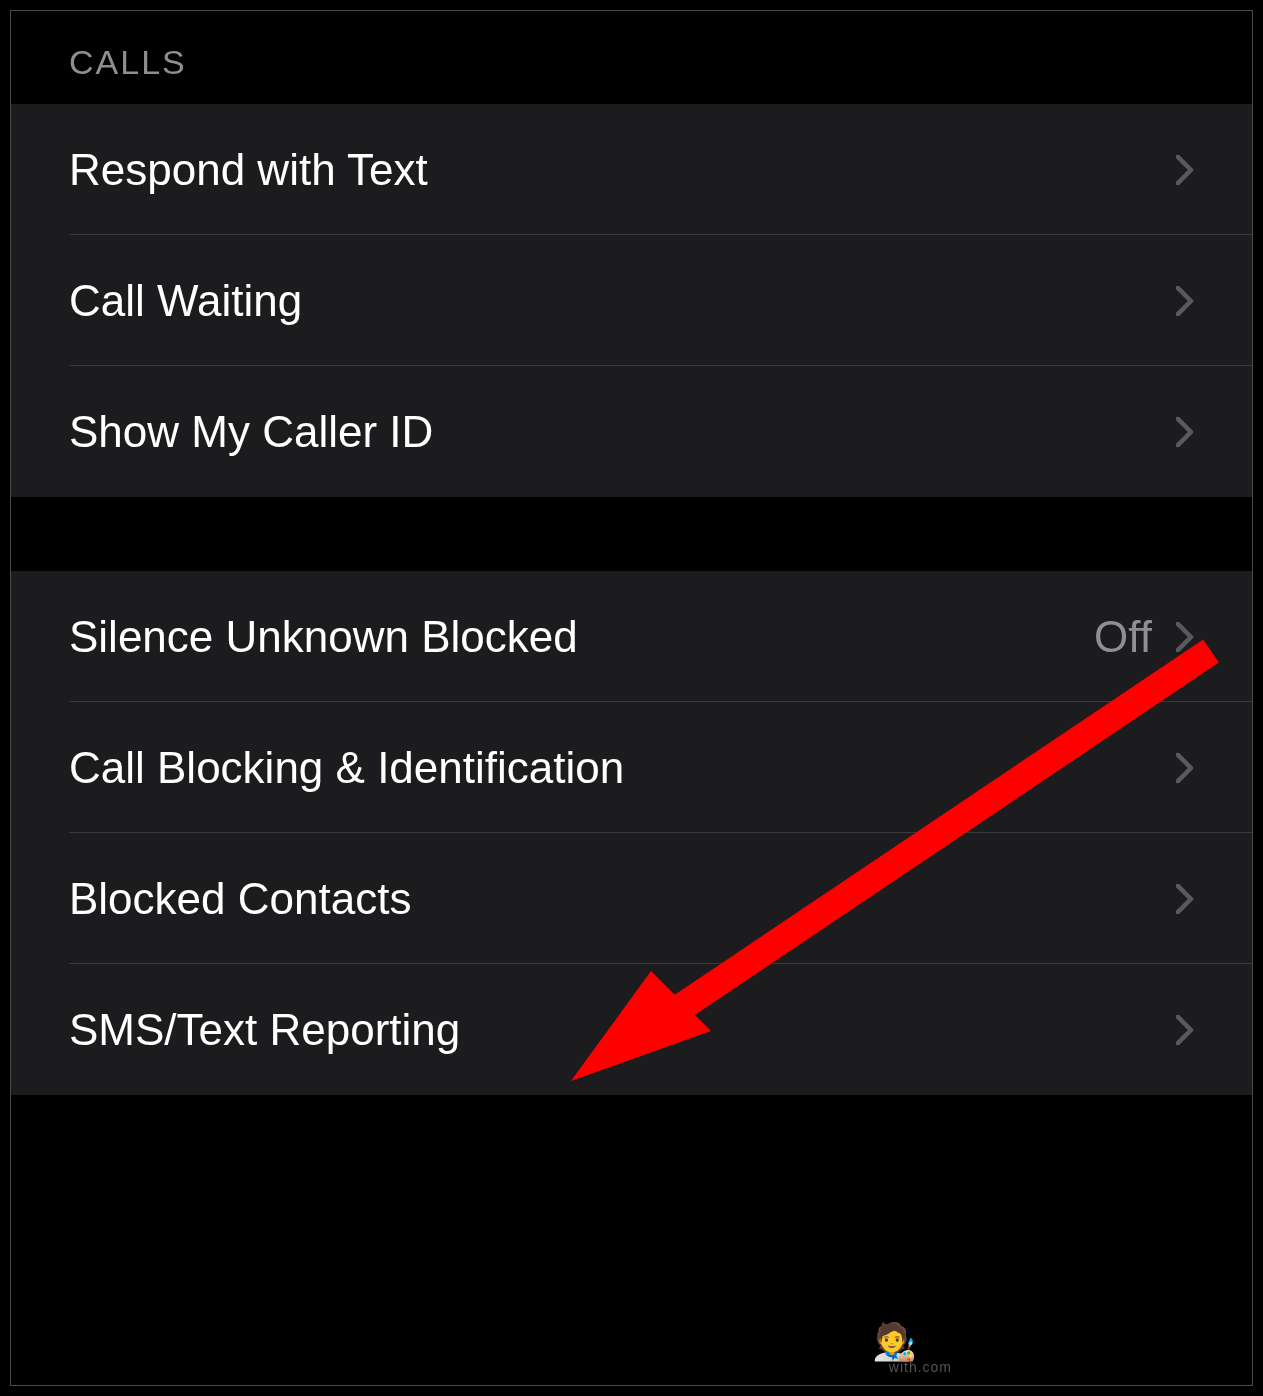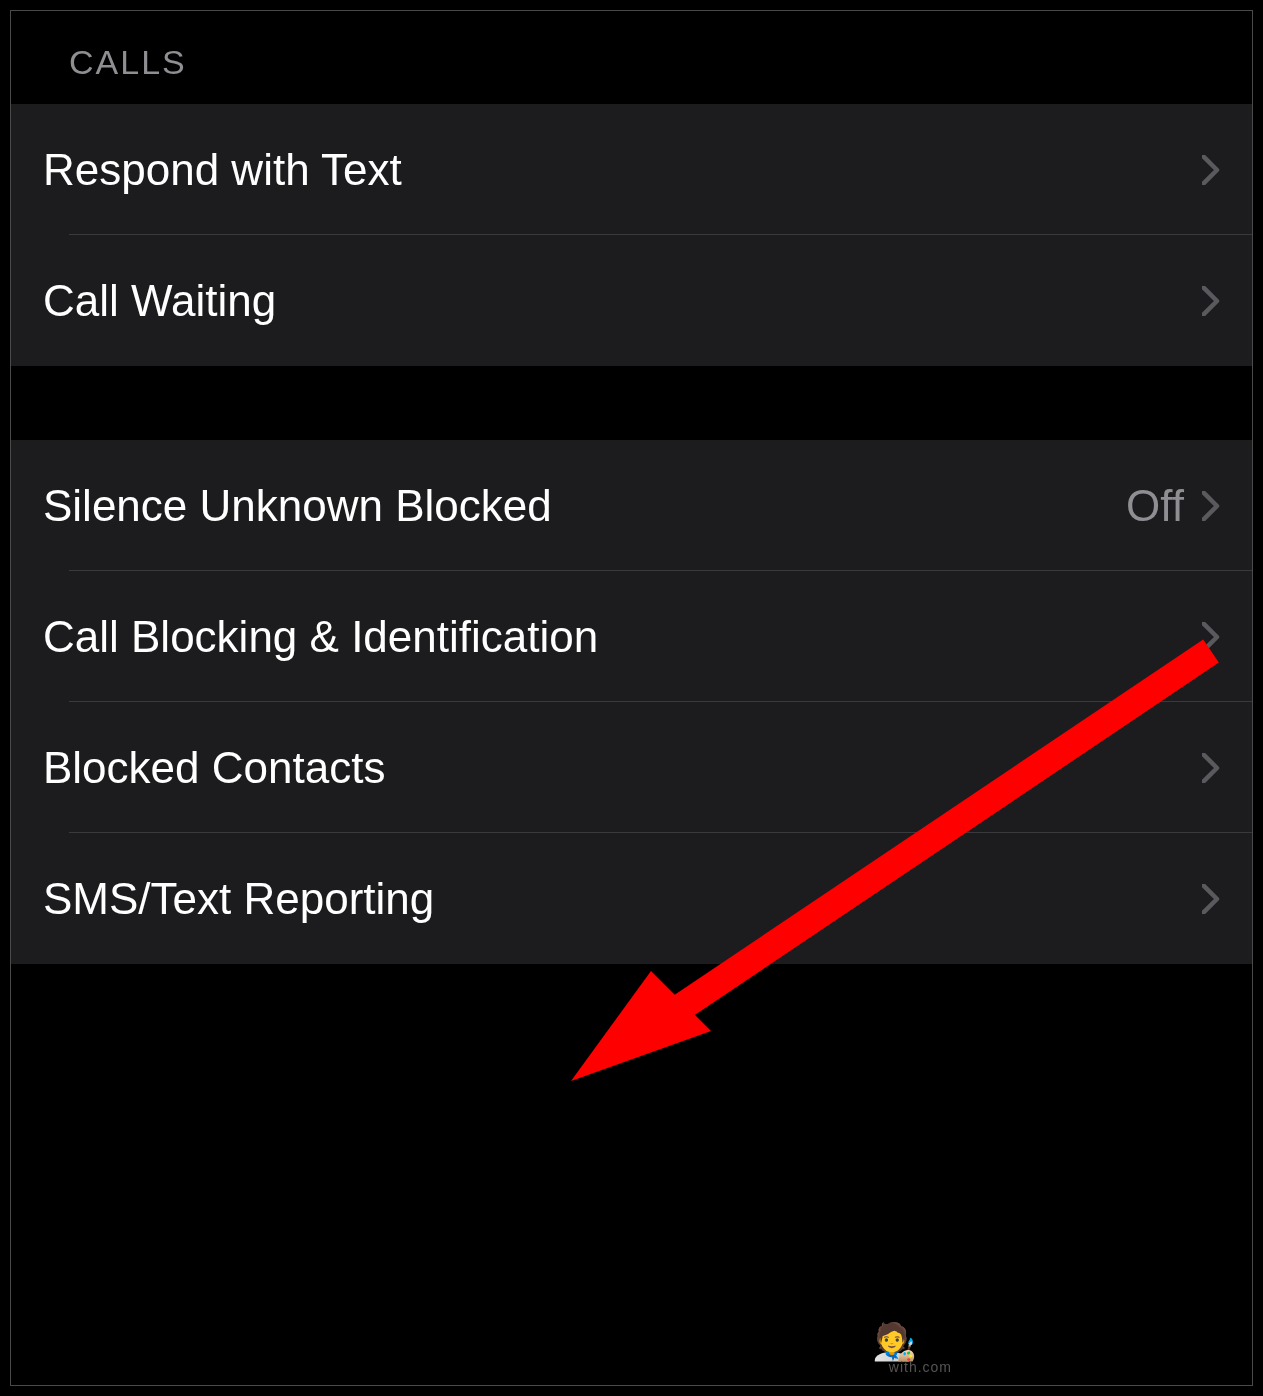--- a/index.html
+++ b/index.html
@@ -36,21 +36,21 @@
       background: #000000;
       height: 74px;
     }
     .group {
       background: #1c1c1e;
     }
     .row {
       display: flex;
       align-items: center;
       justify-content: space-between;
-      padding: 0 32px;
+      padding: 0 58px;
       height: 131px;
       cursor: pointer;
       position: relative;
     }
     .row:not(:last-child)::after {
       content: "";
       position: absolute;
       left: 58px;
       right: 0;
       bottom: 0;
@@ -59,21 +59,21 @@
     }
     .row-label {
       color: #ffffff;
       font-size: 44px;
       font-weight: 400;
       letter-spacing: 0px;
     }
     .row-right {
       display: flex;
       align-items: center;
-      gap: 18px;
+      gap: 24px;
     }
     .row-value {
       color: #8e8e93;
       font-size: 44px;
       font-weight: 400;
     }
     .chevron {
       width: 18px;
       height: 30px;
       flex-shrink: 0;
@@ -120,20 +120,30 @@
       <div class="row-right">
         <span class="chevron">
           <svg viewBox="0 0 12 20">
               <path d="M1 1 L10 10 L1 19" stroke="#5a5a5e" stroke-width="3" fill="none" stroke-linecap="round" stroke-linejoin="round"></path>
             </svg>
         </span>
       </div>
     </div>
     <div class="row">
       <span class="row-label">Call Waiting</span>
+      <div class="row-right">
+        <span class="chevron">
+          <svg viewBox="0 0 12 20">
+              <path d="M1 1 L10 10 L1 19" stroke="#5a5a5e" stroke-width="3" fill="none" stroke-linecap="round" stroke-linejoin="round"></path>
+            </svg>
+        </span>
+      </div>
+    </div>
+    <div class="row">
+      <span class="row-label">Show My Caller ID</span>
       <div class="row-right">
         <span class="chevron">
           <svg viewBox="0 0 12 20">
               <path d="M1 1 L10 10 L1 19" stroke="#5a5a5e" stroke-width="3" fill="none" stroke-linecap="round" stroke-linejoin="round"></path>
             </svg>
         </span>
       </div>
     </div>
   </div>
 

